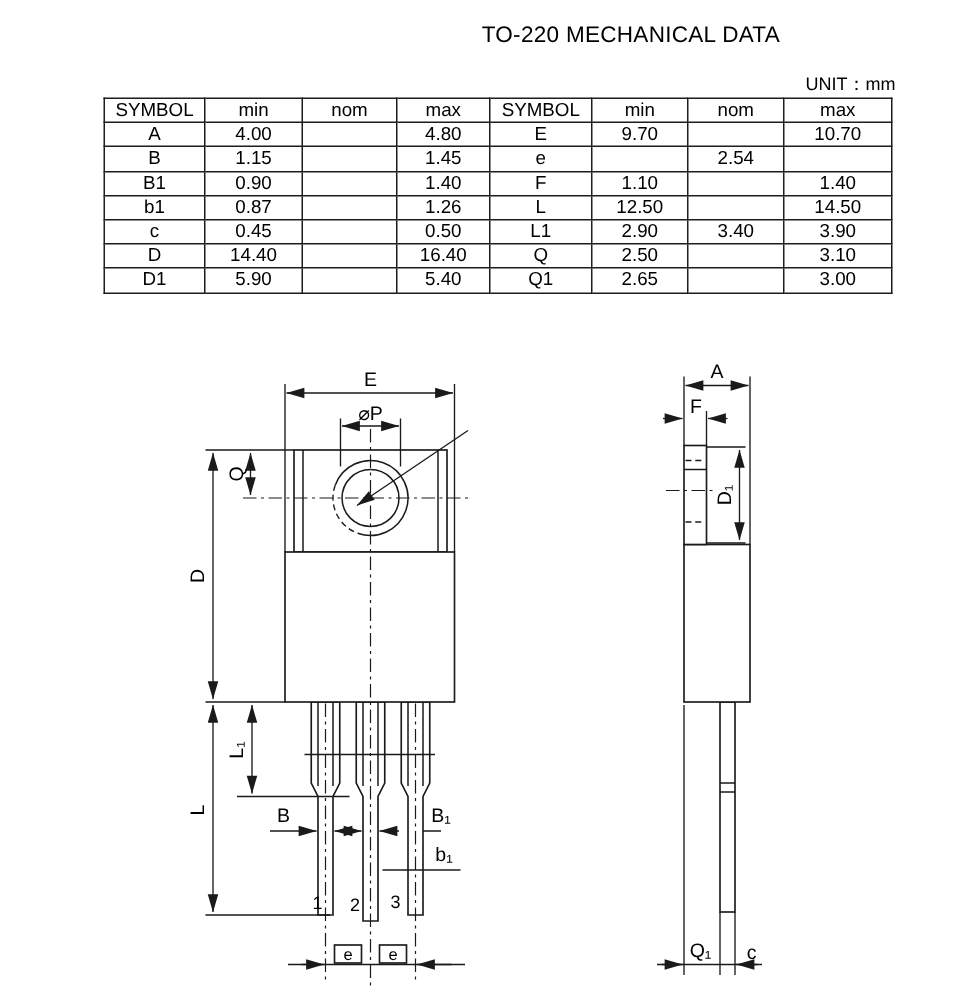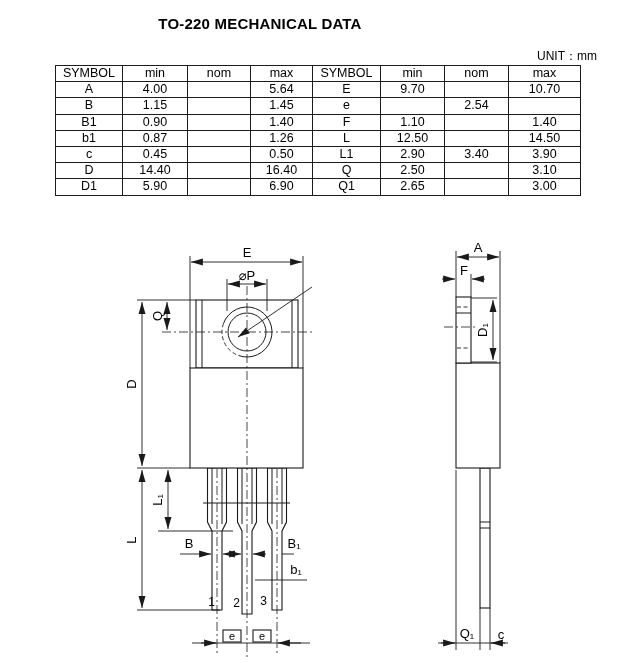--- a/index.html
+++ b/index.html
@@ -1,28 +1,28 @@
 <!DOCTYPE html>
 <html><head>
 <meta charset="utf-8">
 <style>
   html,body{margin:0;padding:0;}
   body{
     width:636px;height:663px;background:#ffffff;position:relative;
     font-family:"Liberation Sans", sans-serif;color:#000;
   }
   .page-title{
-    position:absolute;top:15px;left:0;width:520px;text-align:center;
-    font-size:15px;font-weight:bold;letter-spacing:0.2px;
+    position:absolute;top:15px;left:0;width:520px;text-align:right;
+    font-size:15px;font-weight:normal;letter-spacing:0.2px;
   }
   .unit-label{
     position:absolute;top:48px;right:39px;font-size:12px;
   }
   table.spec{
-    position:absolute;left:55px;top:65px;border-collapse:collapse;
+    position:absolute;left:69px;top:65px;border-collapse:collapse;
     table-layout:fixed;width:526px;
   }
   table.spec th, table.spec td{
     border:1px solid #1c1c1c;font-size:12.5px;font-weight:normal;
     text-align:center;vertical-align:middle;height:15.2px;padding:0;
     line-height:1.05;white-space:nowrap;overflow:hidden;
   }
   svg.drawing{position:absolute;left:0;top:0;}
   .ln{stroke:#1a1a1a;stroke-width:1;fill:none;}
   .fw{stroke:#1a1a1a;stroke-width:1.1;fill:#ffffff;}
@@ -60,21 +60,21 @@
         <th>min</th>
         <th>nom</th>
         <th>max</th>
       </tr>
   </thead>
   <tbody>
       <tr>
         <td>A</td>
         <td>4.00</td>
         <td></td>
-        <td>5.64</td>
+        <td>4.80</td>
         <td>E</td>
         <td>9.70</td>
         <td></td>
         <td>10.70</td>
       </tr>
       <tr>
         <td>B</td>
         <td>1.15</td>
         <td></td>
         <td>1.45</td>
@@ -120,21 +120,21 @@
         <td>16.40</td>
         <td>Q</td>
         <td>2.50</td>
         <td></td>
         <td>3.10</td>
       </tr>
       <tr>
         <td>D1</td>
         <td>5.90</td>
         <td></td>
-        <td>6.90</td>
+        <td>5.40</td>
         <td>Q1</td>
         <td>2.65</td>
         <td></td>
         <td>3.00</td>
       </tr>
     </tbody>
 </table>
 
 <svg class="drawing" width="636" height="663" viewBox="0 0 636 663" xmlns="http://www.w3.org/2000/svg">
   <defs>

